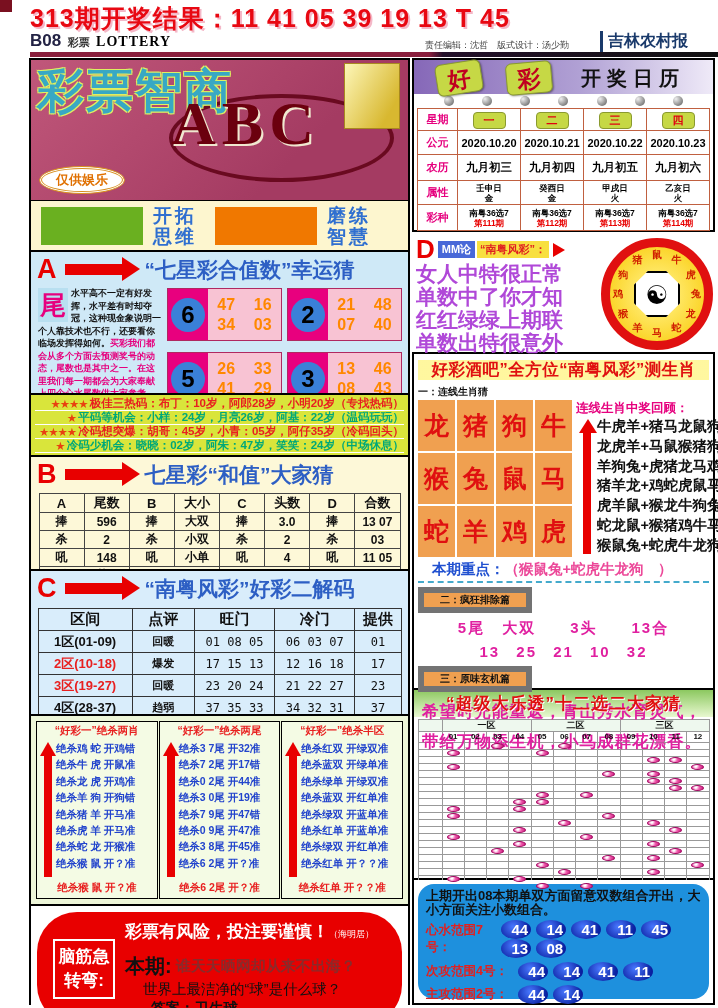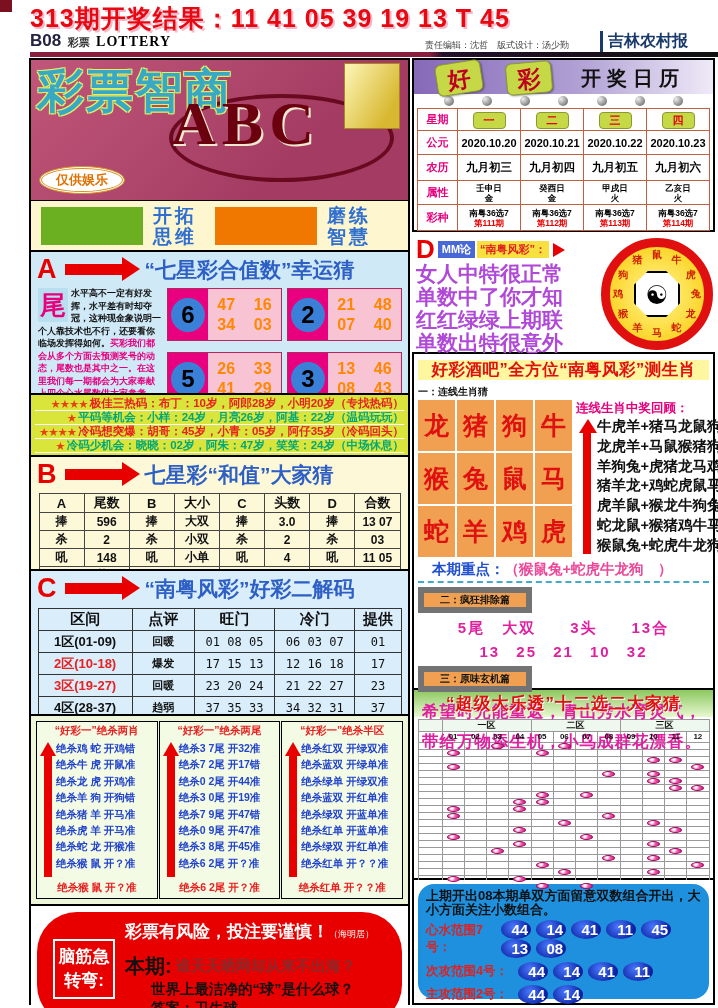--- a/index.html
+++ b/index.html
@@ -90,21 +90,21 @@
   
   .brainwrap { height:127px; background:#fff; border-top:2px solid #000; padding:6px; }
   .brainbox { height:100%; background:#e80000; border-radius:40px; display:flex; align-items:center; padding:0 10px 0 16px; }
   .brainlabel { width:62px; border:2px solid #fff; color:#fff; font-size:17px; font-weight:bold; text-align:center; line-height:24px; padding:4px 2px; }
   .braincontent { flex:1; margin-left:10px; }
   .warnline { color:#fff; font-size:17px; font-weight:bold; }
   .warnsmall { font-size:9px; font-weight:normal; }
   .qline1 { display:flex; align-items:center; margin-top:10px; }
   .issue { color:#111; font-size:20px; font-weight:bold; margin-right:4px; }
   .qold { color:#8a2a2a; font-size:15px; font-weight:bold; }
-  .qnew { color:#111; font-size:14.5px; font-weight:bold; margin-left:26px; }
+  .qnew { color:#111; font-size:14.5px; font-weight:normal; margin-left:18px; }
   .ans { color:#111; font-size:14.5px; font-weight:bold; margin-left:26px; }
 
   
   .calendar { height:174px; border:2px solid #000; background:#fff; position:relative; }
   .cal-head { height:34px; background:linear-gradient(90deg,#8668b8,#b0a0d4 55%,#efeaf8); position:relative; }
   .cal-title { position:absolute; right:28px; top:5px; font-size:20px; font-weight:bold; color:#111; letter-spacing:6px; }
   .cal-badge { position:absolute; width:46px; height:32px; background:#c6d845; border:1px solid #8a9a30; border-radius:6px; color:#c00020; font-size:23px; font-weight:bold; text-align:center; line-height:32px; box-shadow:1px 1px 2px rgba(0,0,0,.4); }
   .b1 { left:22px; top:2px; transform:rotate(-9deg); }
   .b2 { left:92px; top:2px; transform:rotate(-5deg); }
   .cal-dots { height:14px; display:flex; justify-content:space-around; align-items:center; padding:0 16px; }

